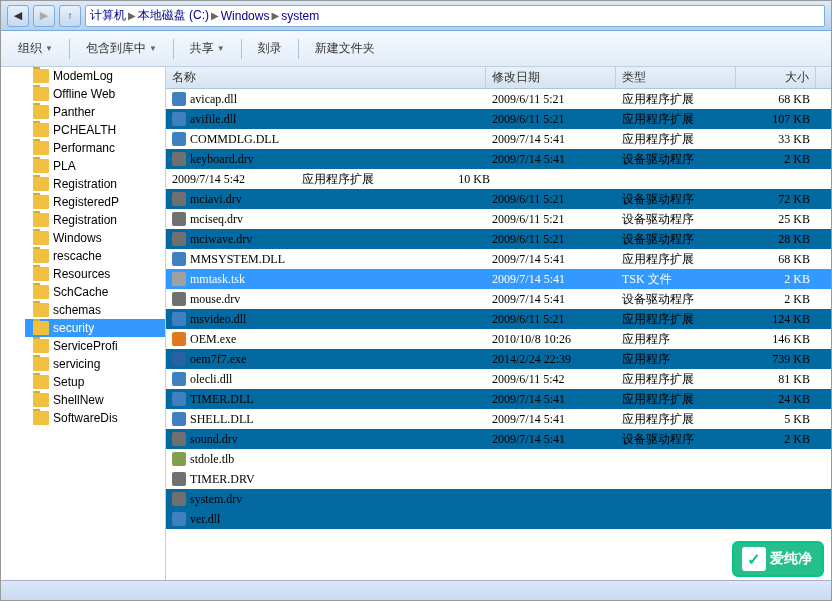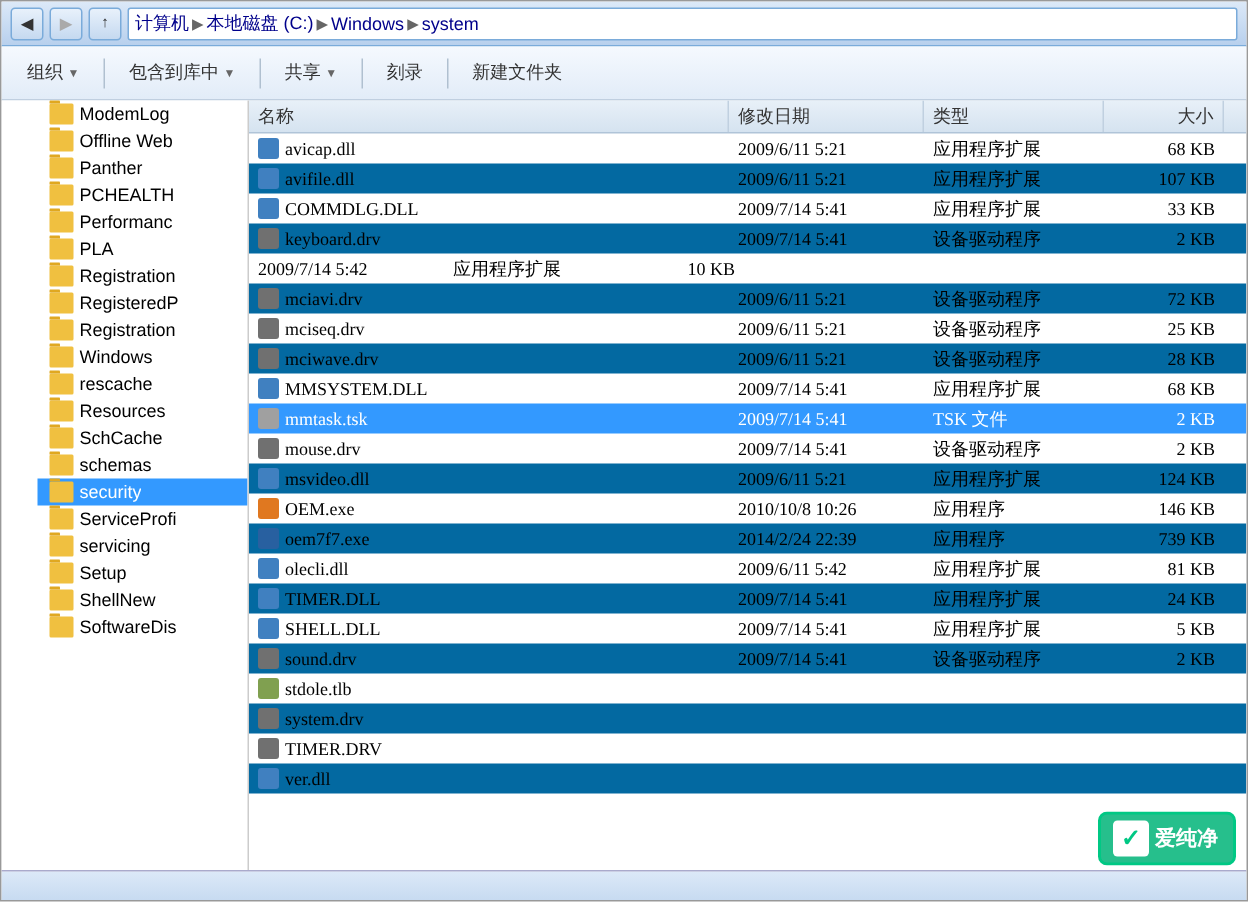--- a/index.html
+++ b/index.html
@@ -534,33 +534,33 @@
         </div>
         <div class="file-row">
           <div class="cell cell-name">
             <div style="width: 14px; height: 14px; border-radius: 2px; flex-shrink: 0; background: rgb(128, 160, 80);"></div>
             <span>stdole.tlb</span>
           </div>
           <div class="cell cell-date"></div>
           <div class="cell cell-type"></div>
           <div class="cell cell-size"></div>
         </div>
-        <div class="file-row alt">
-          <div class="cell cell-name">
-            <div style="width: 14px; height: 14px; border-radius: 2px; flex-shrink: 0; background: rgb(112, 112, 112);"></div>
-            <span>system.drv</span>
+        <div class="file-row">
+          <div class="cell cell-name">
+            <div style="width: 14px; height: 14px; border-radius: 2px; flex-shrink: 0; background: rgb(112, 112, 112);"></div>
+            <span>TIMER.DRV</span>
           </div>
           <div class="cell cell-date"></div>
           <div class="cell cell-type"></div>
           <div class="cell cell-size"></div>
         </div>
-        <div class="file-row">
-          <div class="cell cell-name">
-            <div style="width: 14px; height: 14px; border-radius: 2px; flex-shrink: 0; background: rgb(112, 112, 112);"></div>
-            <span>TIMER.DRV</span>
+        <div class="file-row alt">
+          <div class="cell cell-name">
+            <div style="width: 14px; height: 14px; border-radius: 2px; flex-shrink: 0; background: rgb(112, 112, 112);"></div>
+            <span>system.drv</span>
           </div>
           <div class="cell cell-date"></div>
           <div class="cell cell-type"></div>
           <div class="cell cell-size"></div>
         </div>
         <div class="file-row alt">
           <div class="cell cell-name">
             <div style="width: 14px; height: 14px; border-radius: 2px; flex-shrink: 0; background: rgb(64, 128, 192);"></div>
             <span>ver.dll</span>
           </div>

